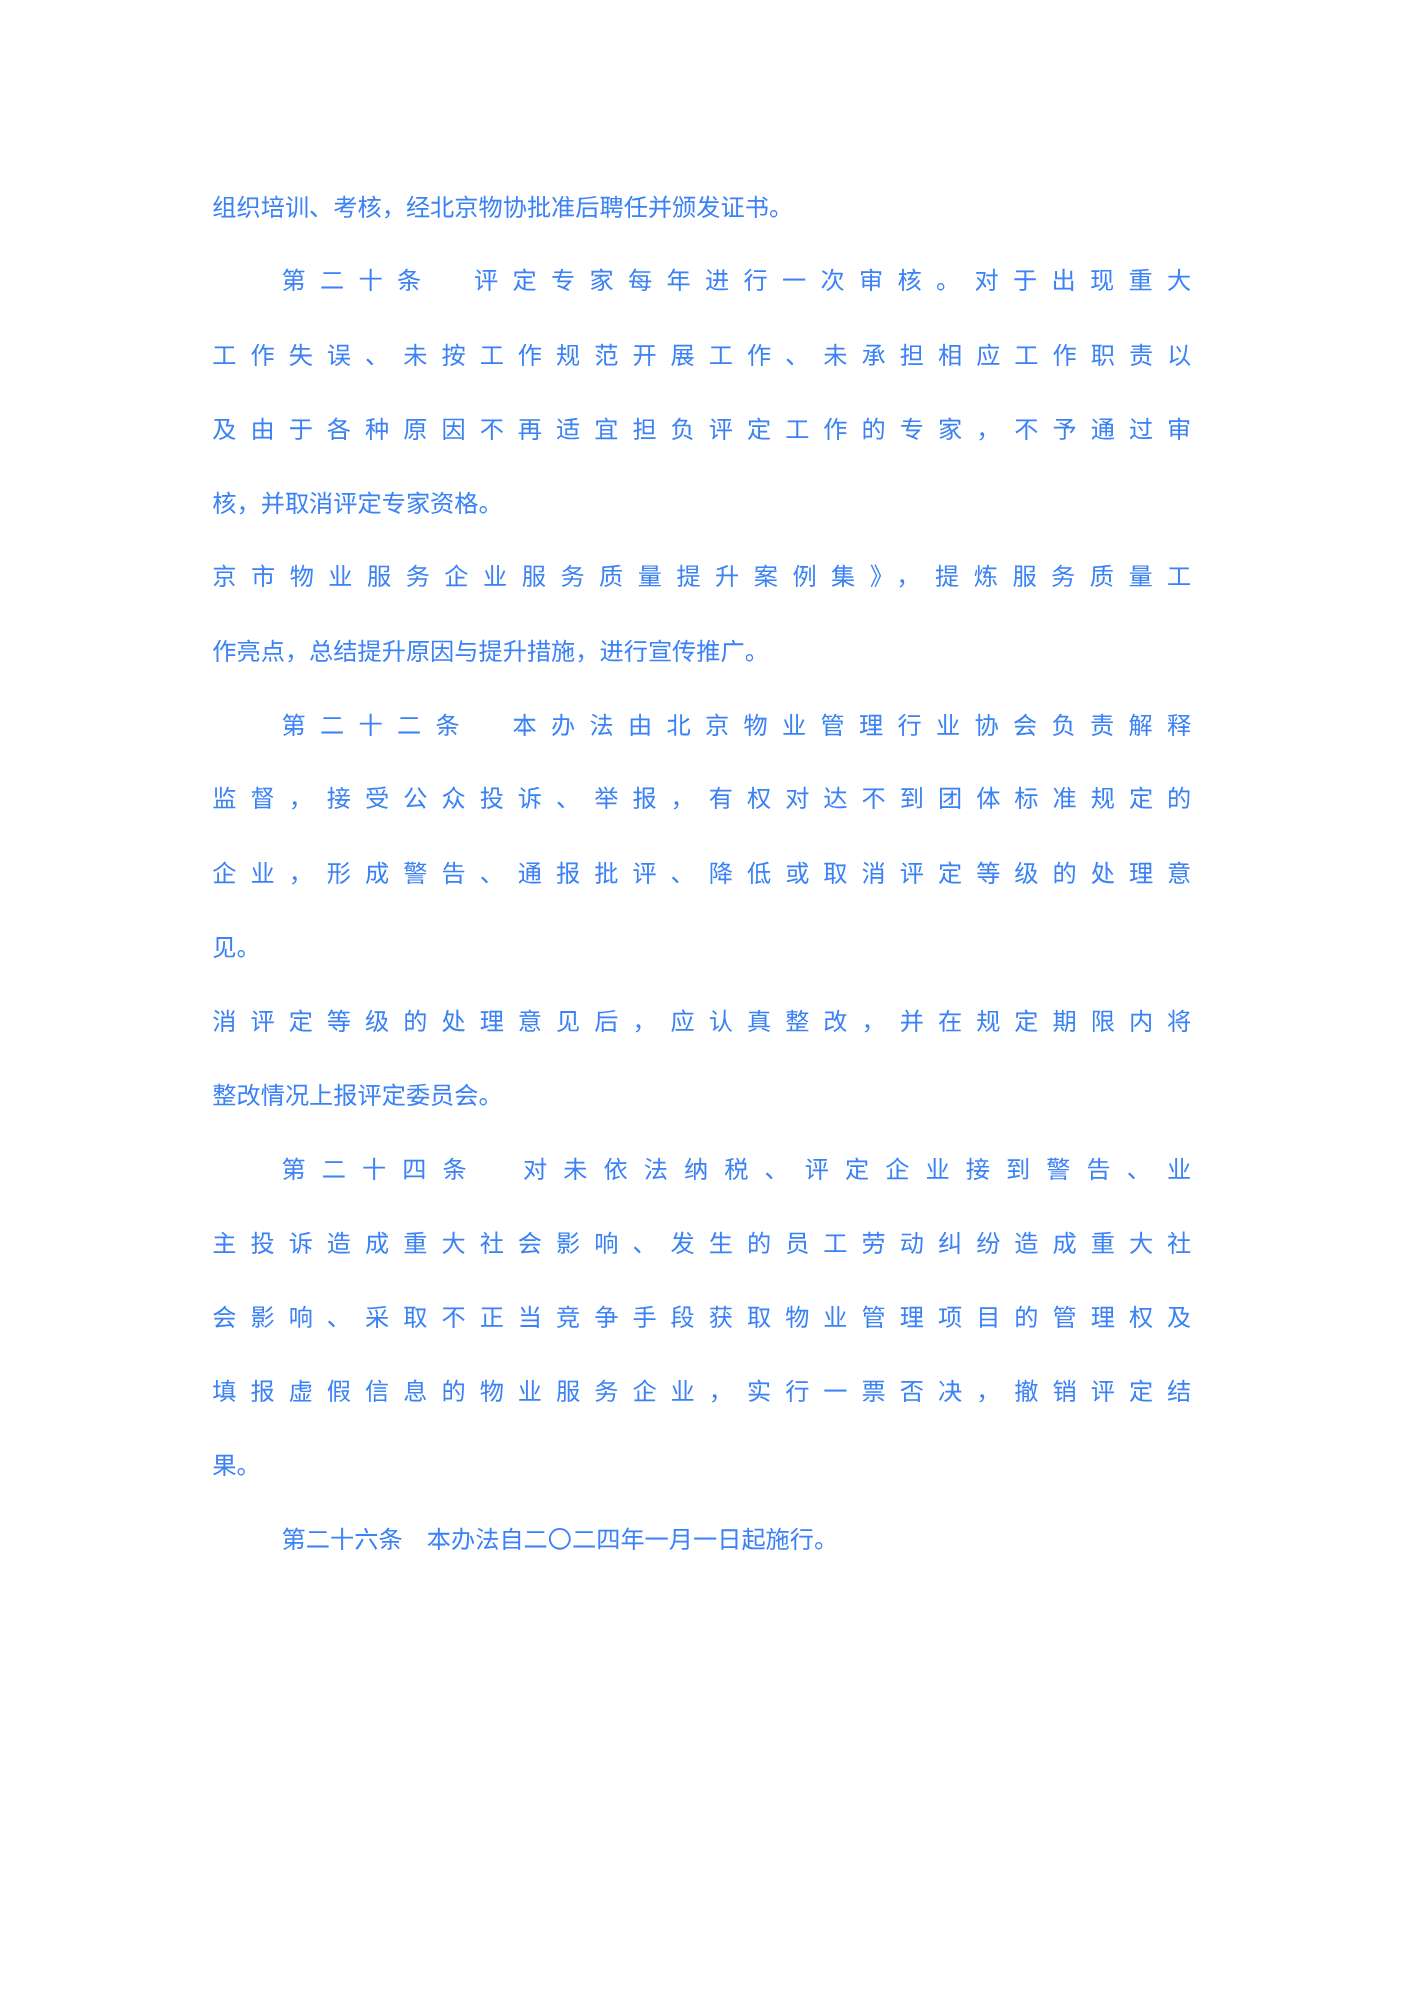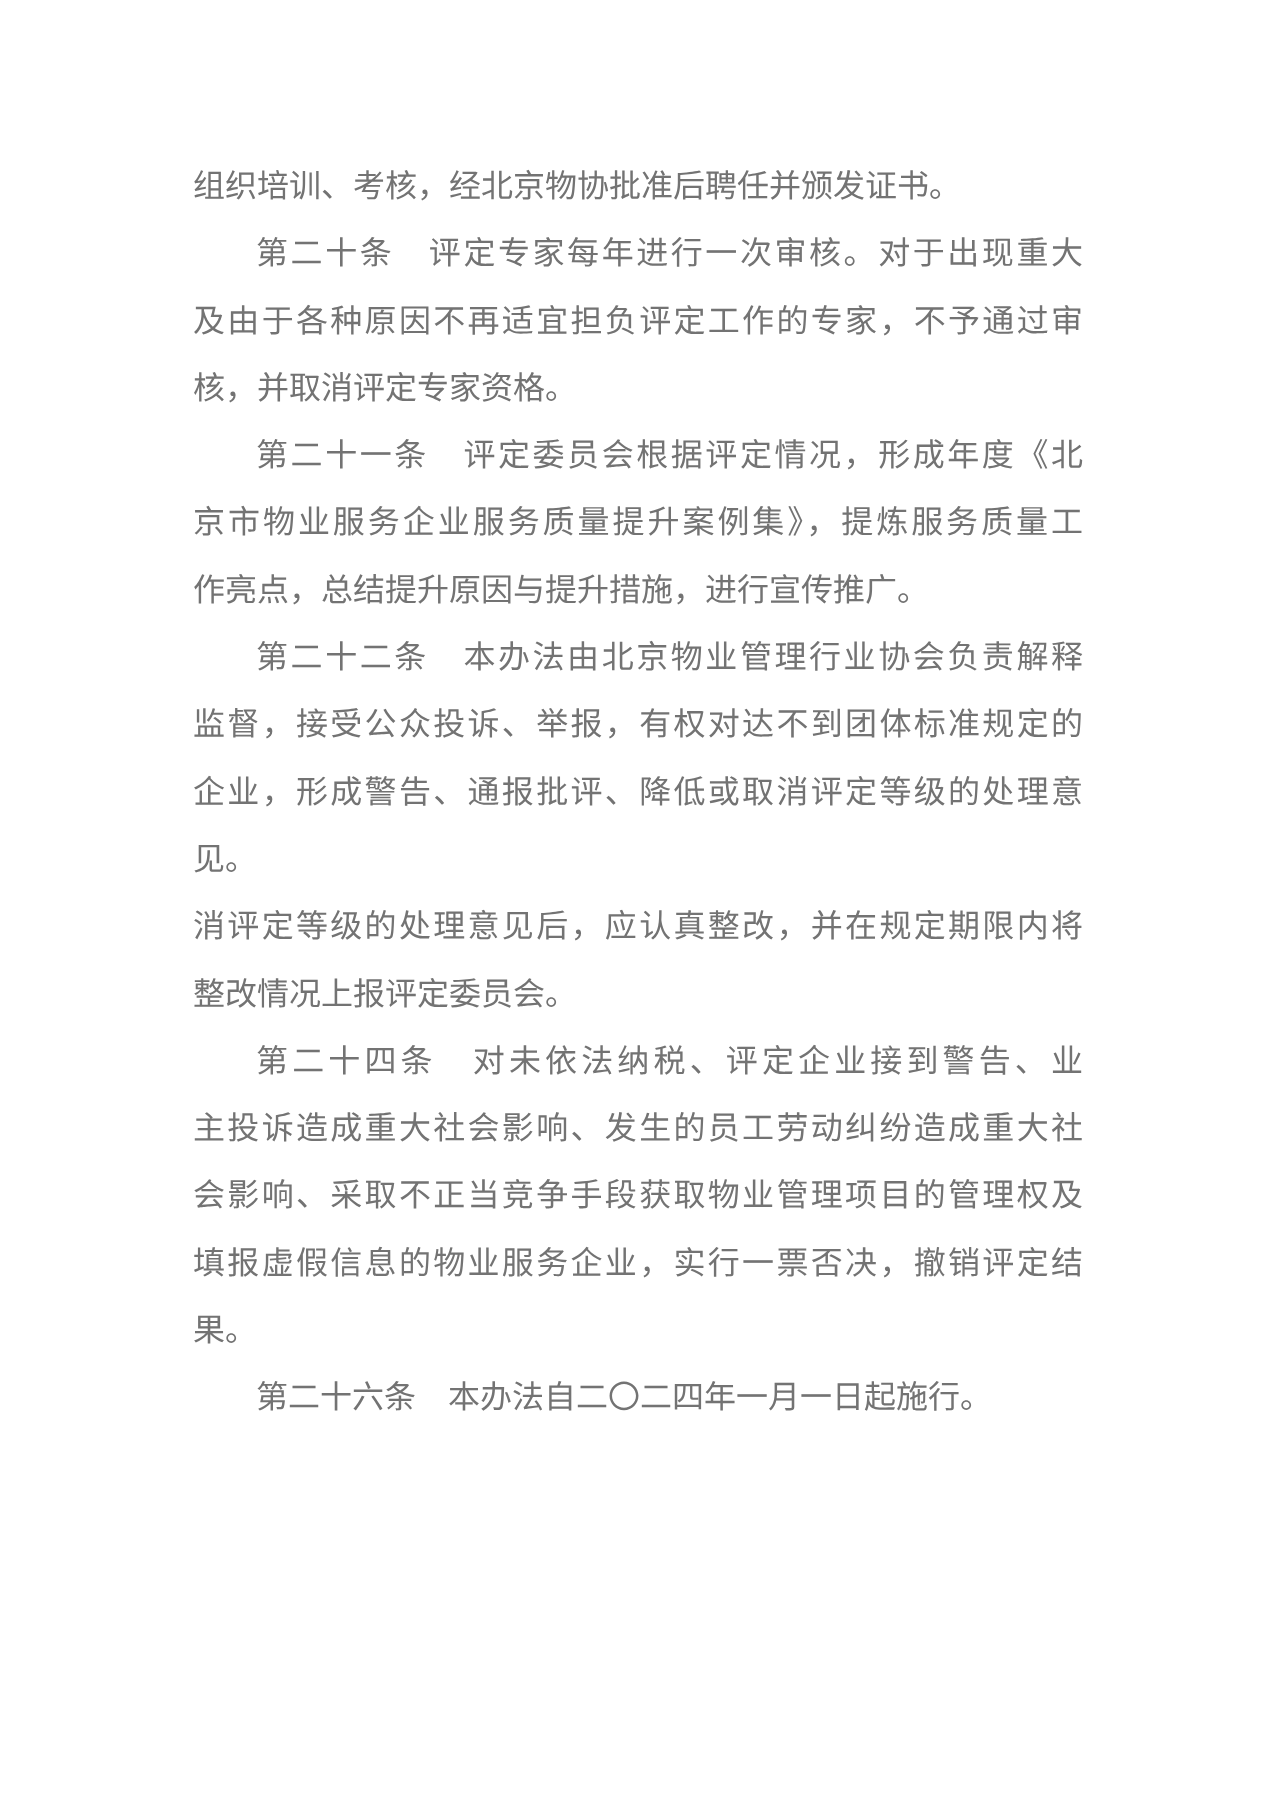--- a/index.html
+++ b/index.html
@@ -12,25 +12,25 @@
     width: 1280px;
     height: 1810px;
     background: #ffffff;
     overflow: hidden;
   }
   .text-block {
     position: absolute;
     left: 193px;
     top: 155px;
     width: 890px;
-    font-family: Liberation Mono, monospace;
-    font-size: 32px;
+    font-family: Liberation Sans, sans-serif;
+    font-size: 22px;
     font-weight: 400;
     line-height: 67.3px;
-    color: #737373;
+    color: #3b82f6;
     letter-spacing: 0;
   }
   .paragraph {
     margin: 0;
     padding: 0;
   }
   .line {
     height: 67.3px;
     overflow: hidden;
     white-space: nowrap;
@@ -47,25 +47,25 @@
 </head>
 <body>
 
 <div class="page">
   <div class="text-block">
       <div class="paragraph">
         <div class="line">组织培训、考核，经北京物协批准后聘任并颁发证书。</div>
       </div>
       <div class="paragraph">
         <div class="line just indent">第二十条　评定专家每年进行一次审核。对于出现重大</div>
+        <div class="line just">工作失误、未按工作规范开展工作、未承担相应工作职责以</div>
         <div class="line just">及由于各种原因不再适宜担负评定工作的专家，不予通过审</div>
         <div class="line">核，并取消评定专家资格。</div>
       </div>
       <div class="paragraph">
-        <div class="line just indent">第二十一条　评定委员会根据评定情况，形成年度《北</div>
         <div class="line just">京市物业服务企业服务质量提升案例集》，提炼服务质量工</div>
         <div class="line">作亮点，总结提升原因与提升措施，进行宣传推广。</div>
       </div>
       <div class="paragraph">
         <div class="line just indent">第二十二条　本办法由北京物业管理行业协会负责解释</div>
         <div class="line just">监督，接受公众投诉、举报，有权对达不到团体标准规定的</div>
         <div class="line just">企业，形成警告、通报批评、降低或取消评定等级的处理意</div>
         <div class="line">见。</div>
       </div>
       <div class="paragraph">

